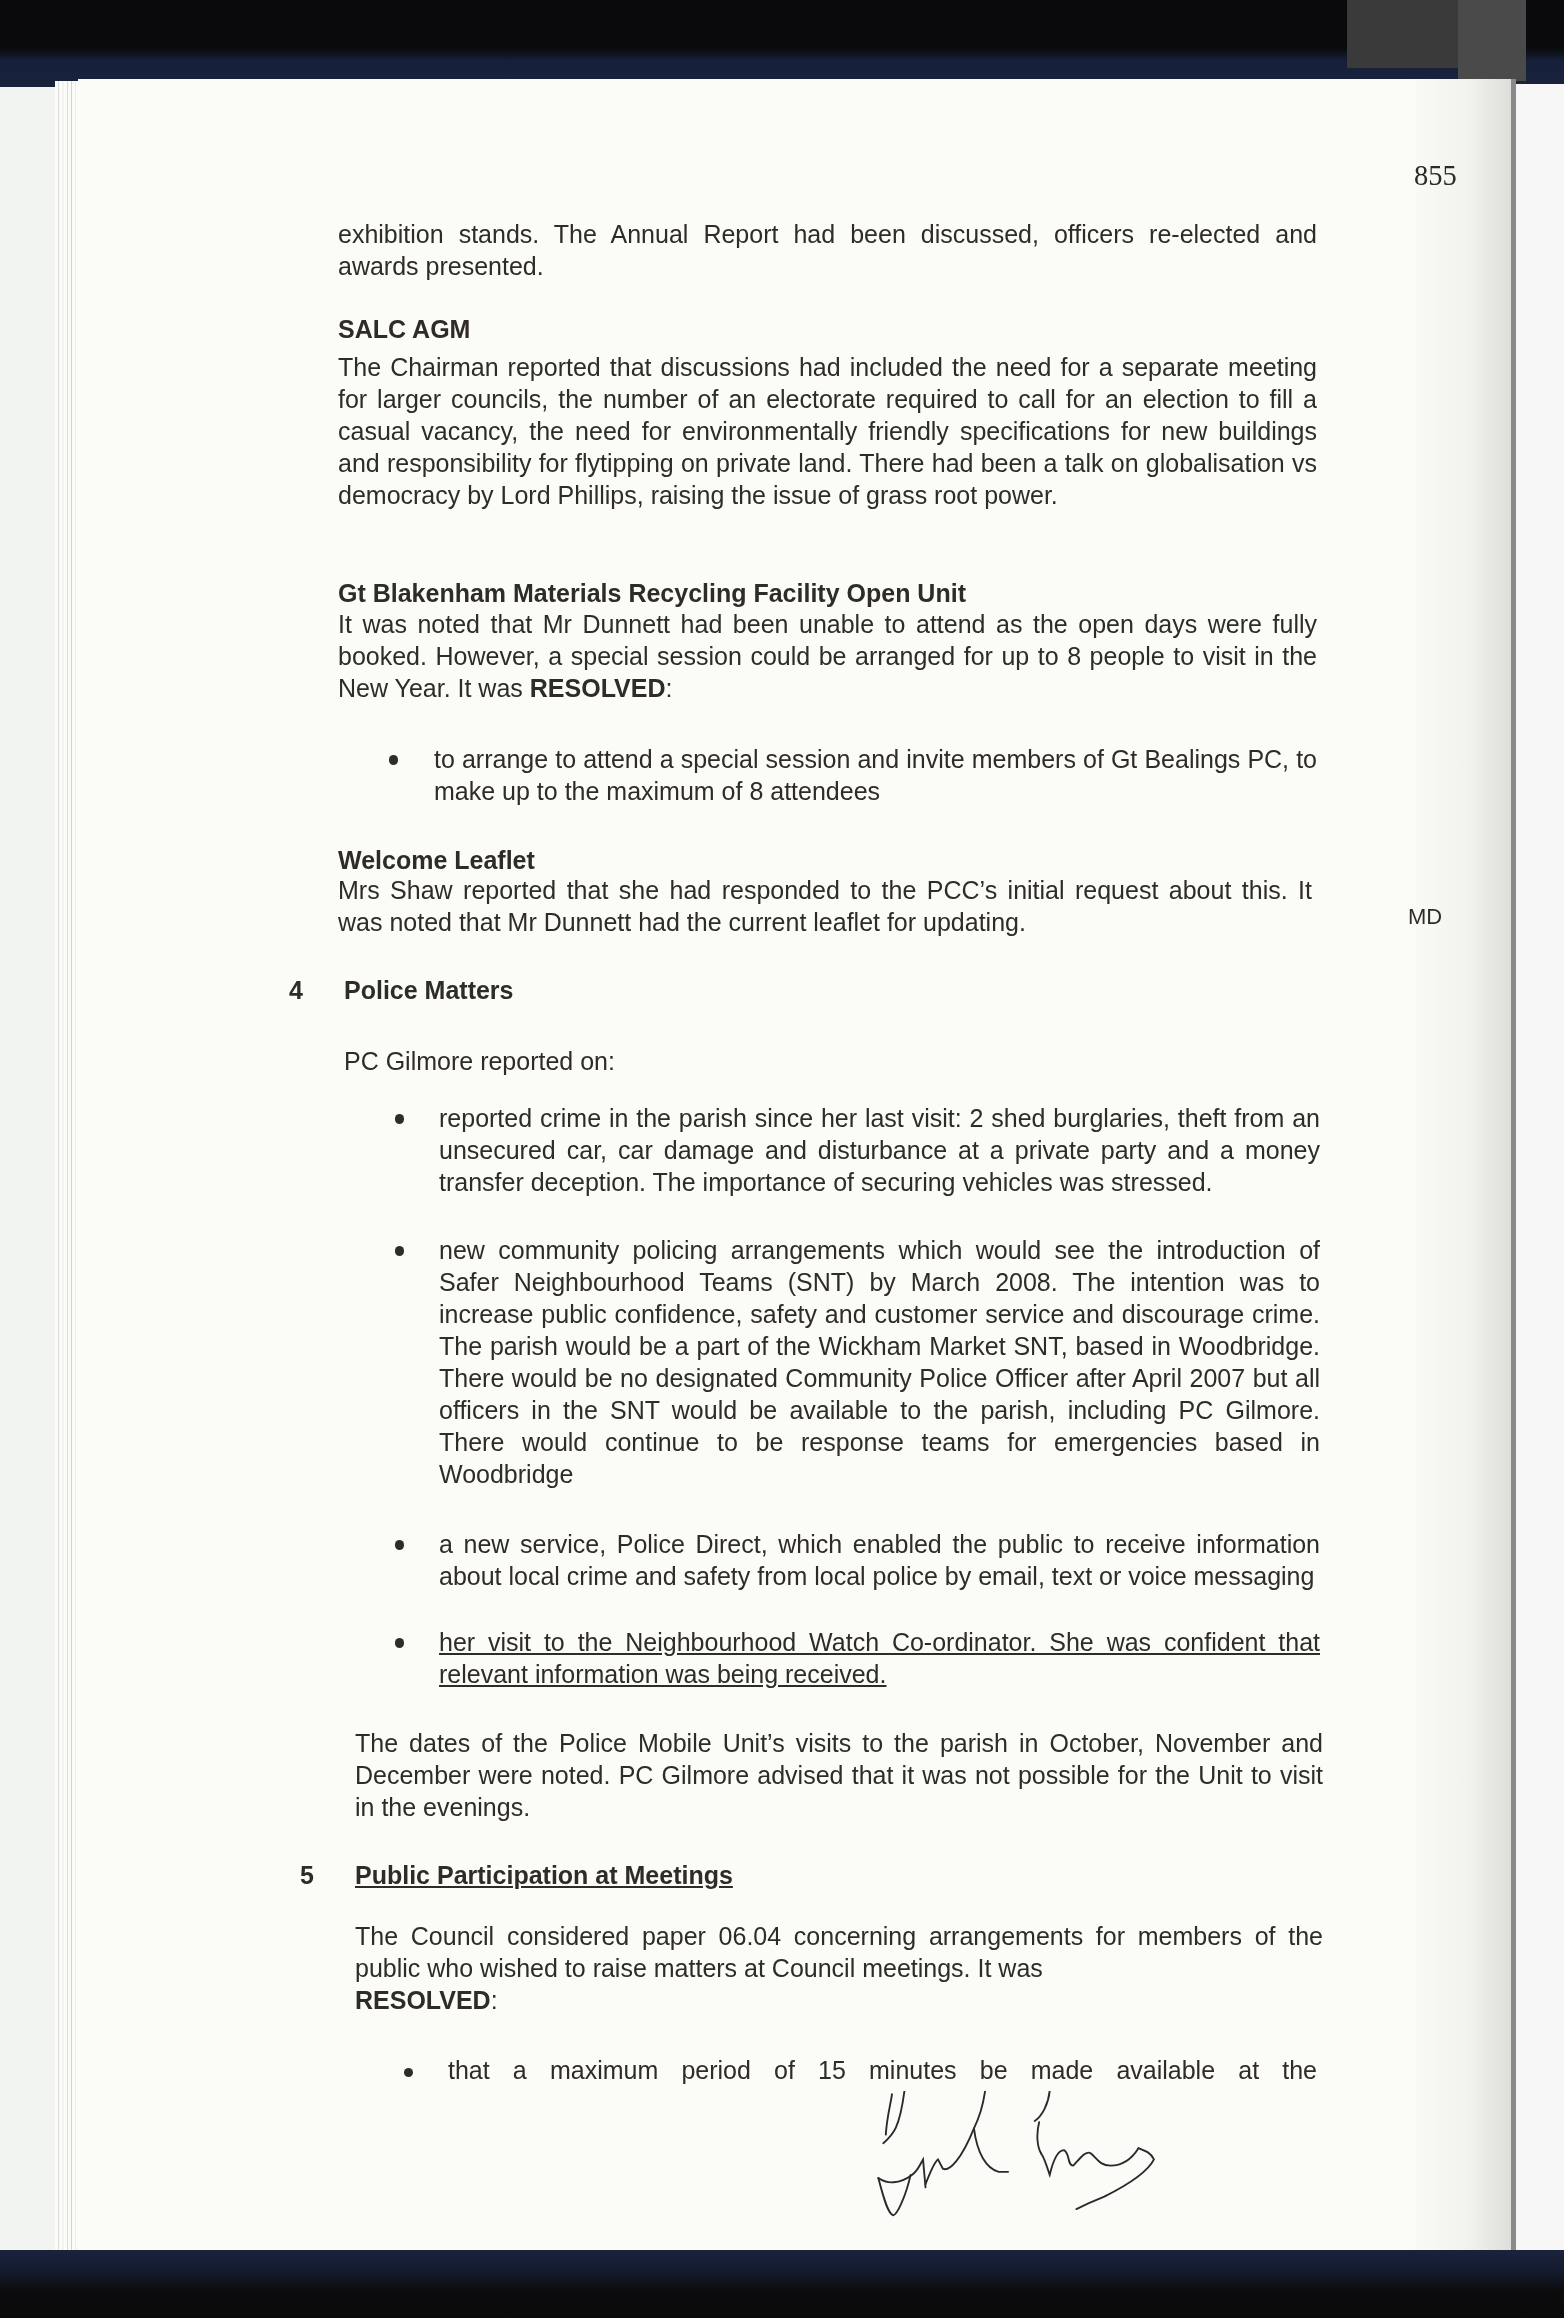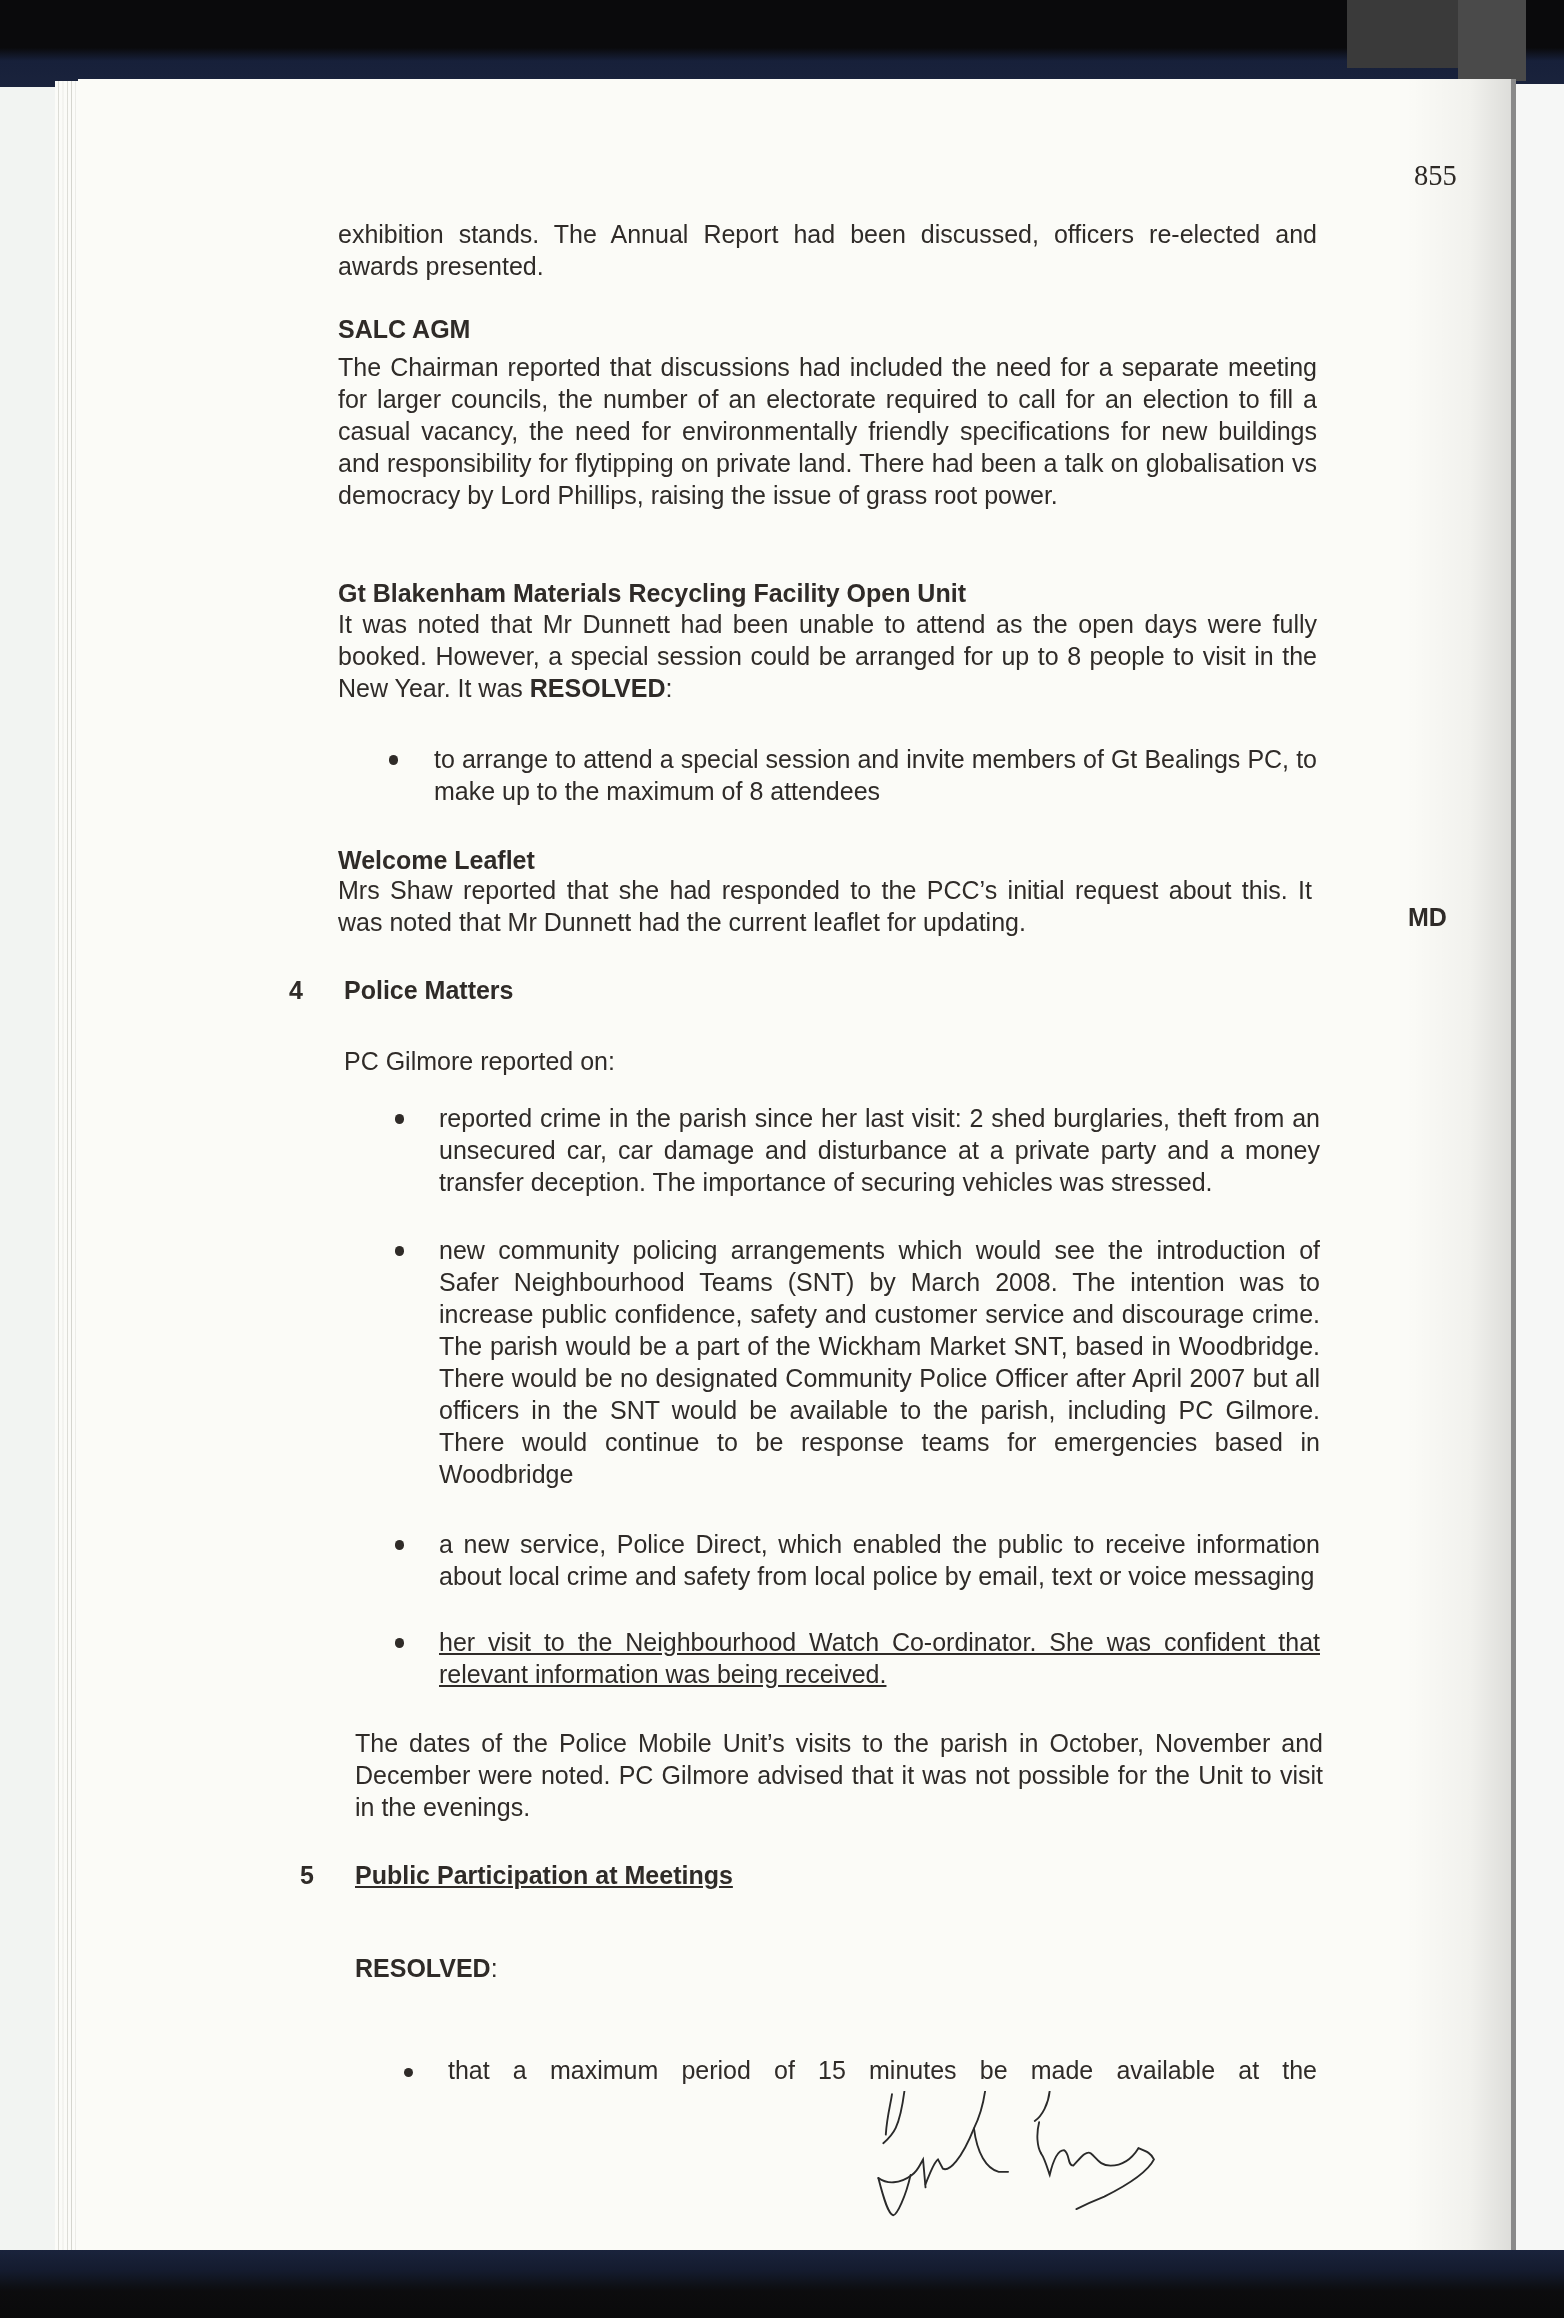--- a/index.html
+++ b/index.html
@@ -67,21 +67,21 @@
   .heading { font-weight: bold; }
   .bullet-row { position: absolute; display: block; }
   .bullet-dot {
     position: absolute; width: 9.3px; height: 9.3px; border-radius: 50%;
     background: #2f2b28;
   }
   .bullet-text { position: absolute; text-align: justify; text-align-last: left; }
   .item-number { position: absolute; font-weight: bold; }
   .action-code {
     position: absolute; left: 1408px; top: 901px;
-    font-weight: bold; font-size: 25px; color: #2f2b28;
+    font-weight: normal; font-size: 22px; color: #2f2b28;
   }
   .signature { position: absolute; left: 856px; top: 2091px; width: 658px; height: 143px; }
 </style>
 </head>
 <body>
 
 <div class="cover-top"></div>
 <div class="cover-top-right-tab"></div>
 <div class="cover-top-right-tab2"></div>
 <div class="back-page-left"></div>
@@ -130,21 +130,21 @@
     <span class="bullet-text" style="left:439px; width:881px;">a new service, Police Direct, which enabled the public to receive information about local crime and safety from local police by email, text or voice messaging</span>
   </div>
   <div class="bullet-row" style="left:0; top:1626px;">
     <span class="bullet-dot" style="left:395px; top:12.4px;"></span>
     <span class="bullet-text" style="left:439px; width:881px;text-decoration:underline;">her visit to the Neighbourhood Watch Co-ordinator.  She was confident that relevant information was being received.</span>
   </div>
   <div class="para" style="top:1727px; left:355px; width:968px;">The dates of the Police Mobile Unit’s visits to the parish in October, November and December were noted.  PC Gilmore advised that it was not possible for the Unit to visit in the evenings.</div>
 
   <div class="item-number" style="left:300px; top:1859px;">5</div>
   <div class="para heading" style="top:1859px; left:355px;text-decoration:underline;">Public Participation at Meetings</div>
-  <div class="para" style="top:1920px; left:355px; width:968px;"><br><b>RESOLVED</b><span>:</span></div>
+  <div class="para" style="top:1920px; left:355px; width:968px;"><span>The Council considered paper 06.04 concerning arrangements for members of the public who wished to raise matters at Council meetings.  It was </span><br><b>RESOLVED</b><span>:</span></div>
   <div class="bullet-row" style="left:0; top:2054px;">
     <span class="bullet-dot" style="left:404px; top:13.7px;"></span>
     <span class="bullet-text" style="left:448px; width:869px; text-align-last: justify;">that a maximum period of 15 minutes be made available at the</span>
   </div>
 </div>
 
 <svg class="signature" viewBox="0 0 1060 230" xmlns="http://www.w3.org/2000/svg">
   <g fill="none" stroke="#2a2a2a" stroke-width="3" stroke-linecap="round">
     <path d="M48 70 C50 40 56 20 58 5 M44 84 C60 70 70 60 78 0"></path>
     <path d="M36 140 C50 150 70 150 90 135 C100 128 102 120 108 110 L112 155"></path>

